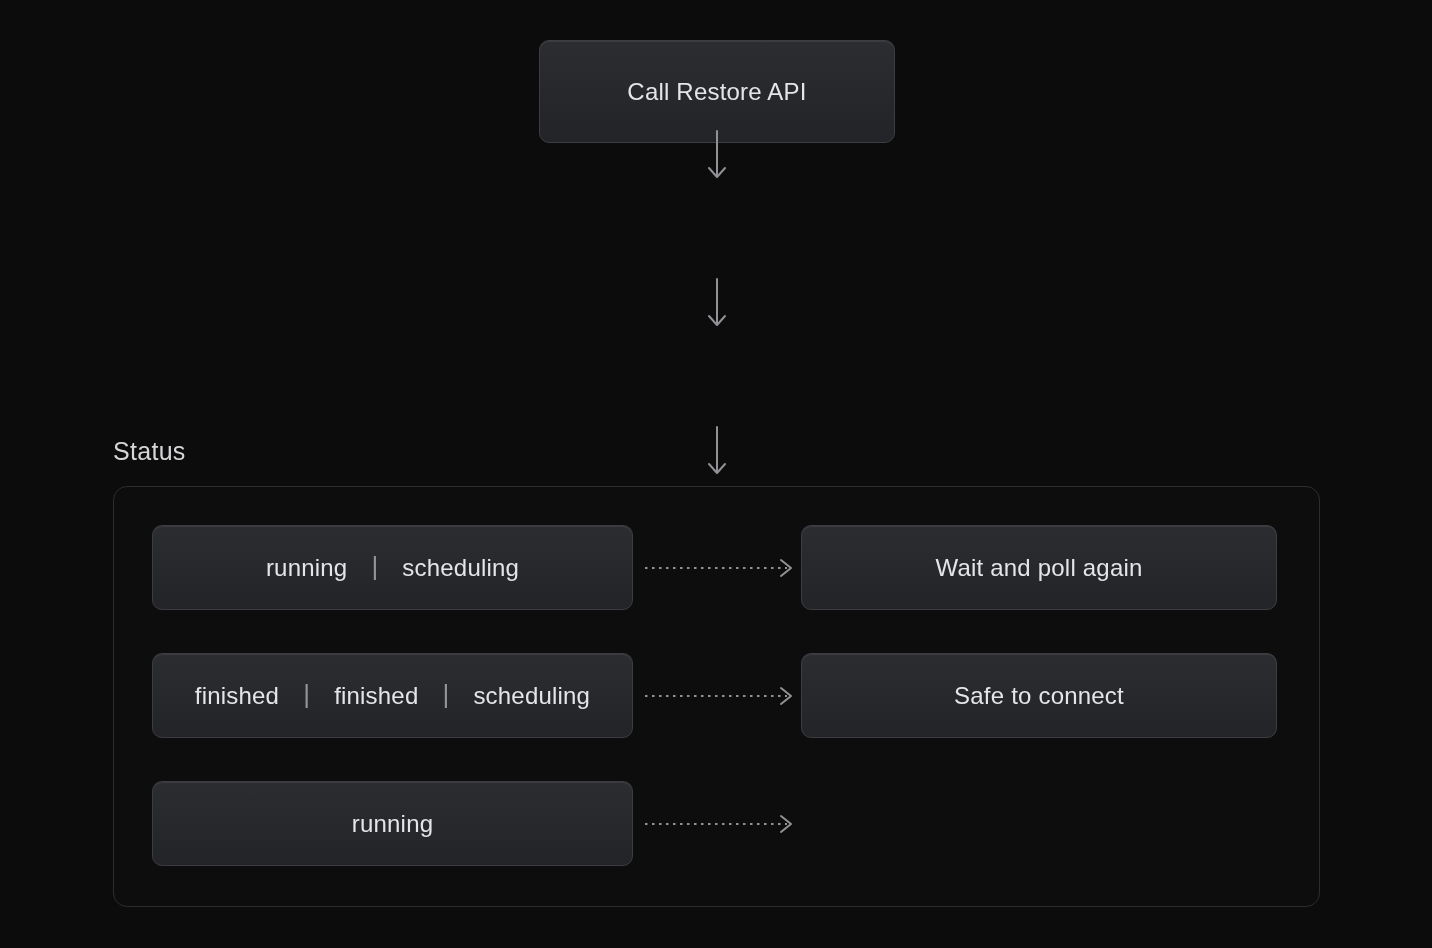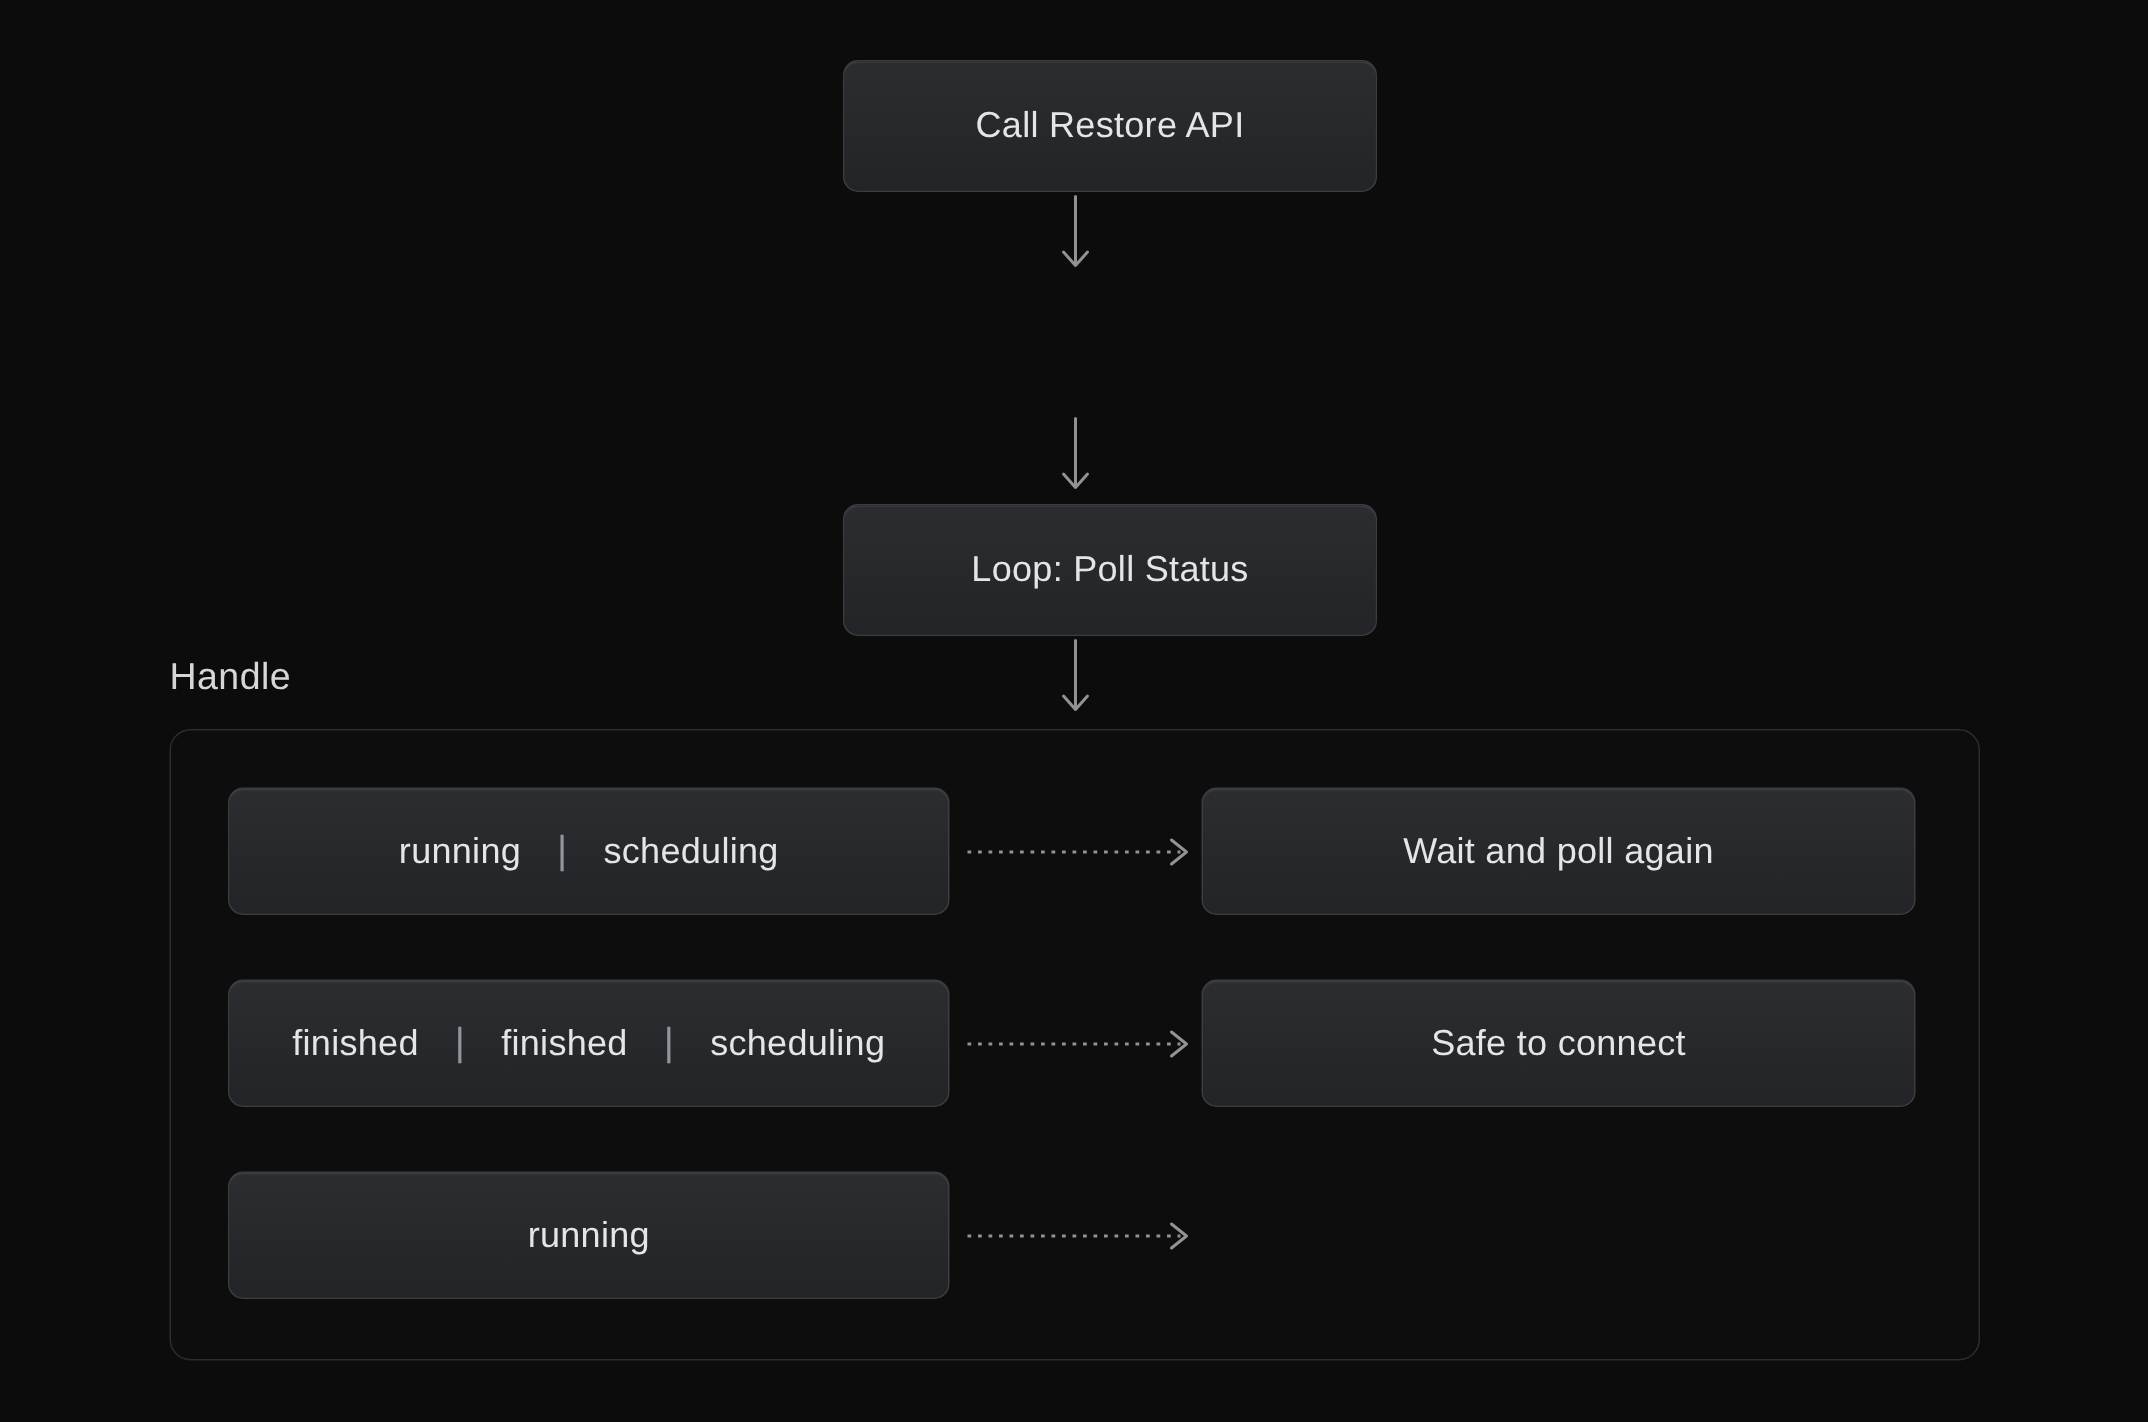--- a/index.html
+++ b/index.html
@@ -31,23 +31,23 @@
     justify-content: center;
     background: linear-gradient(180deg, var(--box-top) 0%, var(--box-bottom) 100%);
     border: 1px solid var(--box-border);
     border-radius: 10px;
     box-shadow: inset 0 1px 0 rgba(255,255,255,0.07);
     color: var(--text);
     font-size: 24px;
     letter-spacing: 0.2px;
   }
   .flow-node {
-    left: 562px;
+    left: 539px;
     width: 356px;
-    height: 88px;
+    height: 103px;
   }
   .v-arrow {
     position: absolute;
     left: 703px;
     width: 28px;
     height: 56px;
   }
   .states-label {
     position: absolute;
     left: 113px;
@@ -122,30 +122,27 @@
     <line class="arrow-stroke" x1="14" y1="1" x2="14" y2="46"></line>
     <path class="arrow-stroke" d="M6 38 L14 47 L22 38"></path>
   </svg>
 
 
   <svg class="v-arrow" style="top:278px" viewBox="0 0 28 56" aria-hidden="true">
     <line class="arrow-stroke" x1="14" y1="1" x2="14" y2="46"></line>
     <path class="arrow-stroke" d="M6 38 L14 47 L22 38"></path>
   </svg>
 
-  <div class="node flow-node" style="top:336px">
-    <span>Loop: Poll Status</span>
-  </div>
 
   <svg class="v-arrow" style="top:426px" viewBox="0 0 28 56" aria-hidden="true">
     <line class="arrow-stroke" x1="14" y1="1" x2="14" y2="46"></line>
     <path class="arrow-stroke" d="M6 38 L14 47 L22 38"></path>
   </svg>
 
-  <div class="states-label">Handle</div>
+  <div class="states-label">Status</div>
 
   <div class="states-container">
 
     <div class="node state-box row-1">
       <span>running</span>
       <span class="sep">|</span>
       <span>scheduling</span>
     </div>
     <svg class="h-arrow h-arrow-1" viewBox="0 0 156 26" aria-hidden="true">
       <line class="dash-stroke" x1="2" y1="13" x2="144" y2="13"></line>

